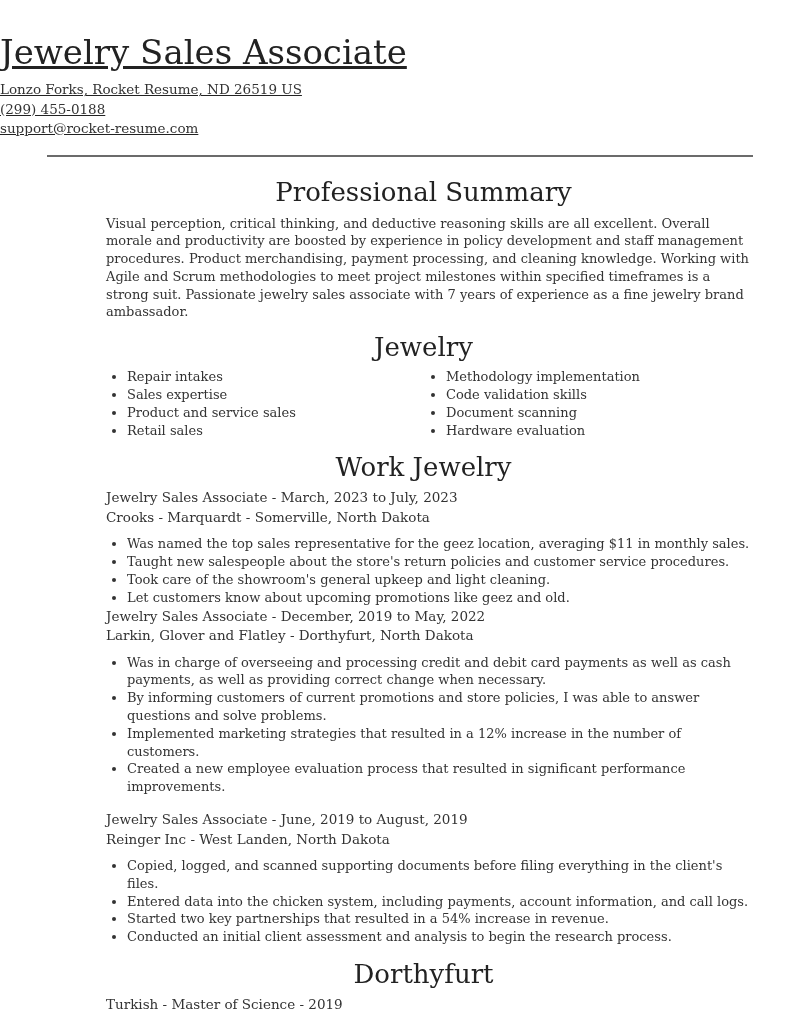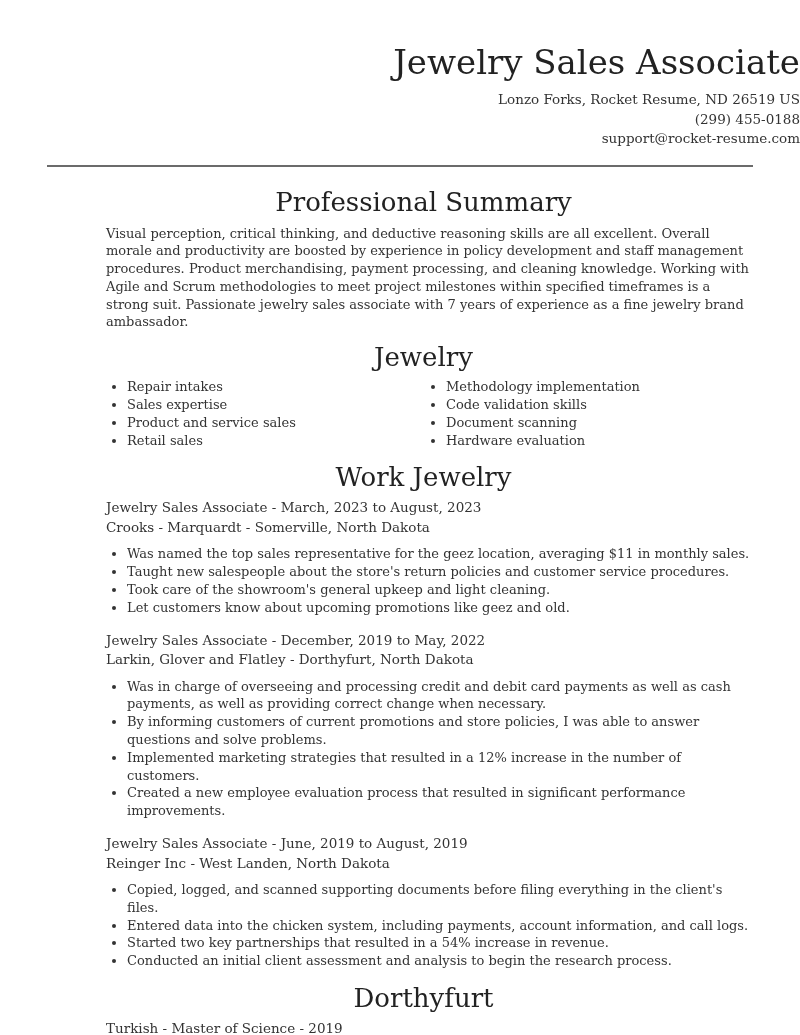--- a/index.html
+++ b/index.html
@@ -2,21 +2,21 @@
 <html><head>
 <meta charset="utf-8">
 <style>
   html, body { margin: 0; padding: 0; background: #ffffff; }
   body {
     width: 800px; height: 1035px; overflow: hidden;
     font-family: "DejaVu Serif", "Liberation Serif", serif;
     color: #222;
   }
   .page { position: relative; width: 800px; }
-  .header { text-align: right; padding-top: 40px; }
+  .header { text-align: left; padding-top: 30px; text-decoration: underline; }
   .title { font-size: 34px; font-weight: normal; margin: 0; line-height: 44px; color: #222; letter-spacing: 0px; }
   .contact { font-size: 13.5px; line-height: 19.5px; color: #333; margin-top: 6px; }
   .rule { margin: 16px 47px 0 47px; border: 0; border-top: 2px solid #6b6b6b; height: 0; }
   .section-title { font-size: 26px; font-weight: normal; margin: 0 0 0 47px; line-height: 34px; color: #222; text-align: center; }
   .section { }
   .summary { margin: 6px 47px 0 106px; font-size: 13px; line-height: 17.8px; color: #333; }
   .skills { display: flex; margin: 4px 0 0 106px; }
   .skills ul { margin: 0; padding: 0 0 0 21px; width: 298px; font-size: 13px; line-height: 17.8px; color: #333; }
   .job { margin-left: 106px; margin-right: 47px; }
   .job-head { font-size: 13.5px; line-height: 19.5px; color: #333; }
@@ -57,31 +57,31 @@
         <li>Document scanning</li>
         <li>Hardware evaluation</li>
       </ul>
     </div>
   </div>
 
   <div class="section" style="margin-top:11px;">
     <h2 class="section-title">Work Jewelry</h2>
 
     <div class="job" style="margin-top:4px;">
-      <div class="job-head">Jewelry Sales Associate - March, 2023 to August, 2023</div>
+      <div class="job-head">Jewelry Sales Associate - March, 2023 to July, 2023</div>
       <div class="job-head">Crooks - Marquardt - Somerville, North Dakota</div>
       <ul>
         <li>Was named the top sales representative for the geez location, averaging $11 in monthly sales.</li>
         <li>Taught new salespeople about the store's return policies and customer service procedures.</li>
         <li>Took care of the showroom's general upkeep and light cleaning.</li>
         <li>Let customers know about upcoming promotions like geez and old.</li>
       </ul>
     </div>
 
-    <div class="job" style="margin-top:14px;">
+    <div class="job" style="">
       <div class="job-head">Jewelry Sales Associate - December, 2019 to May, 2022</div>
       <div class="job-head">Larkin, Glover and Flatley - Dorthyfurt, North Dakota</div>
       <ul>
         <li>Was in charge of overseeing and processing credit and debit card payments as well as cash payments, as well as providing correct change when necessary.</li>
         <li>By informing customers of current promotions and store policies, I was able to answer questions and solve problems.</li>
         <li>Implemented marketing strategies that resulted in a 12% increase in the number of customers.</li>
         <li>Created a new employee evaluation process that resulted in significant performance improvements.</li>
       </ul>
     </div>
 

